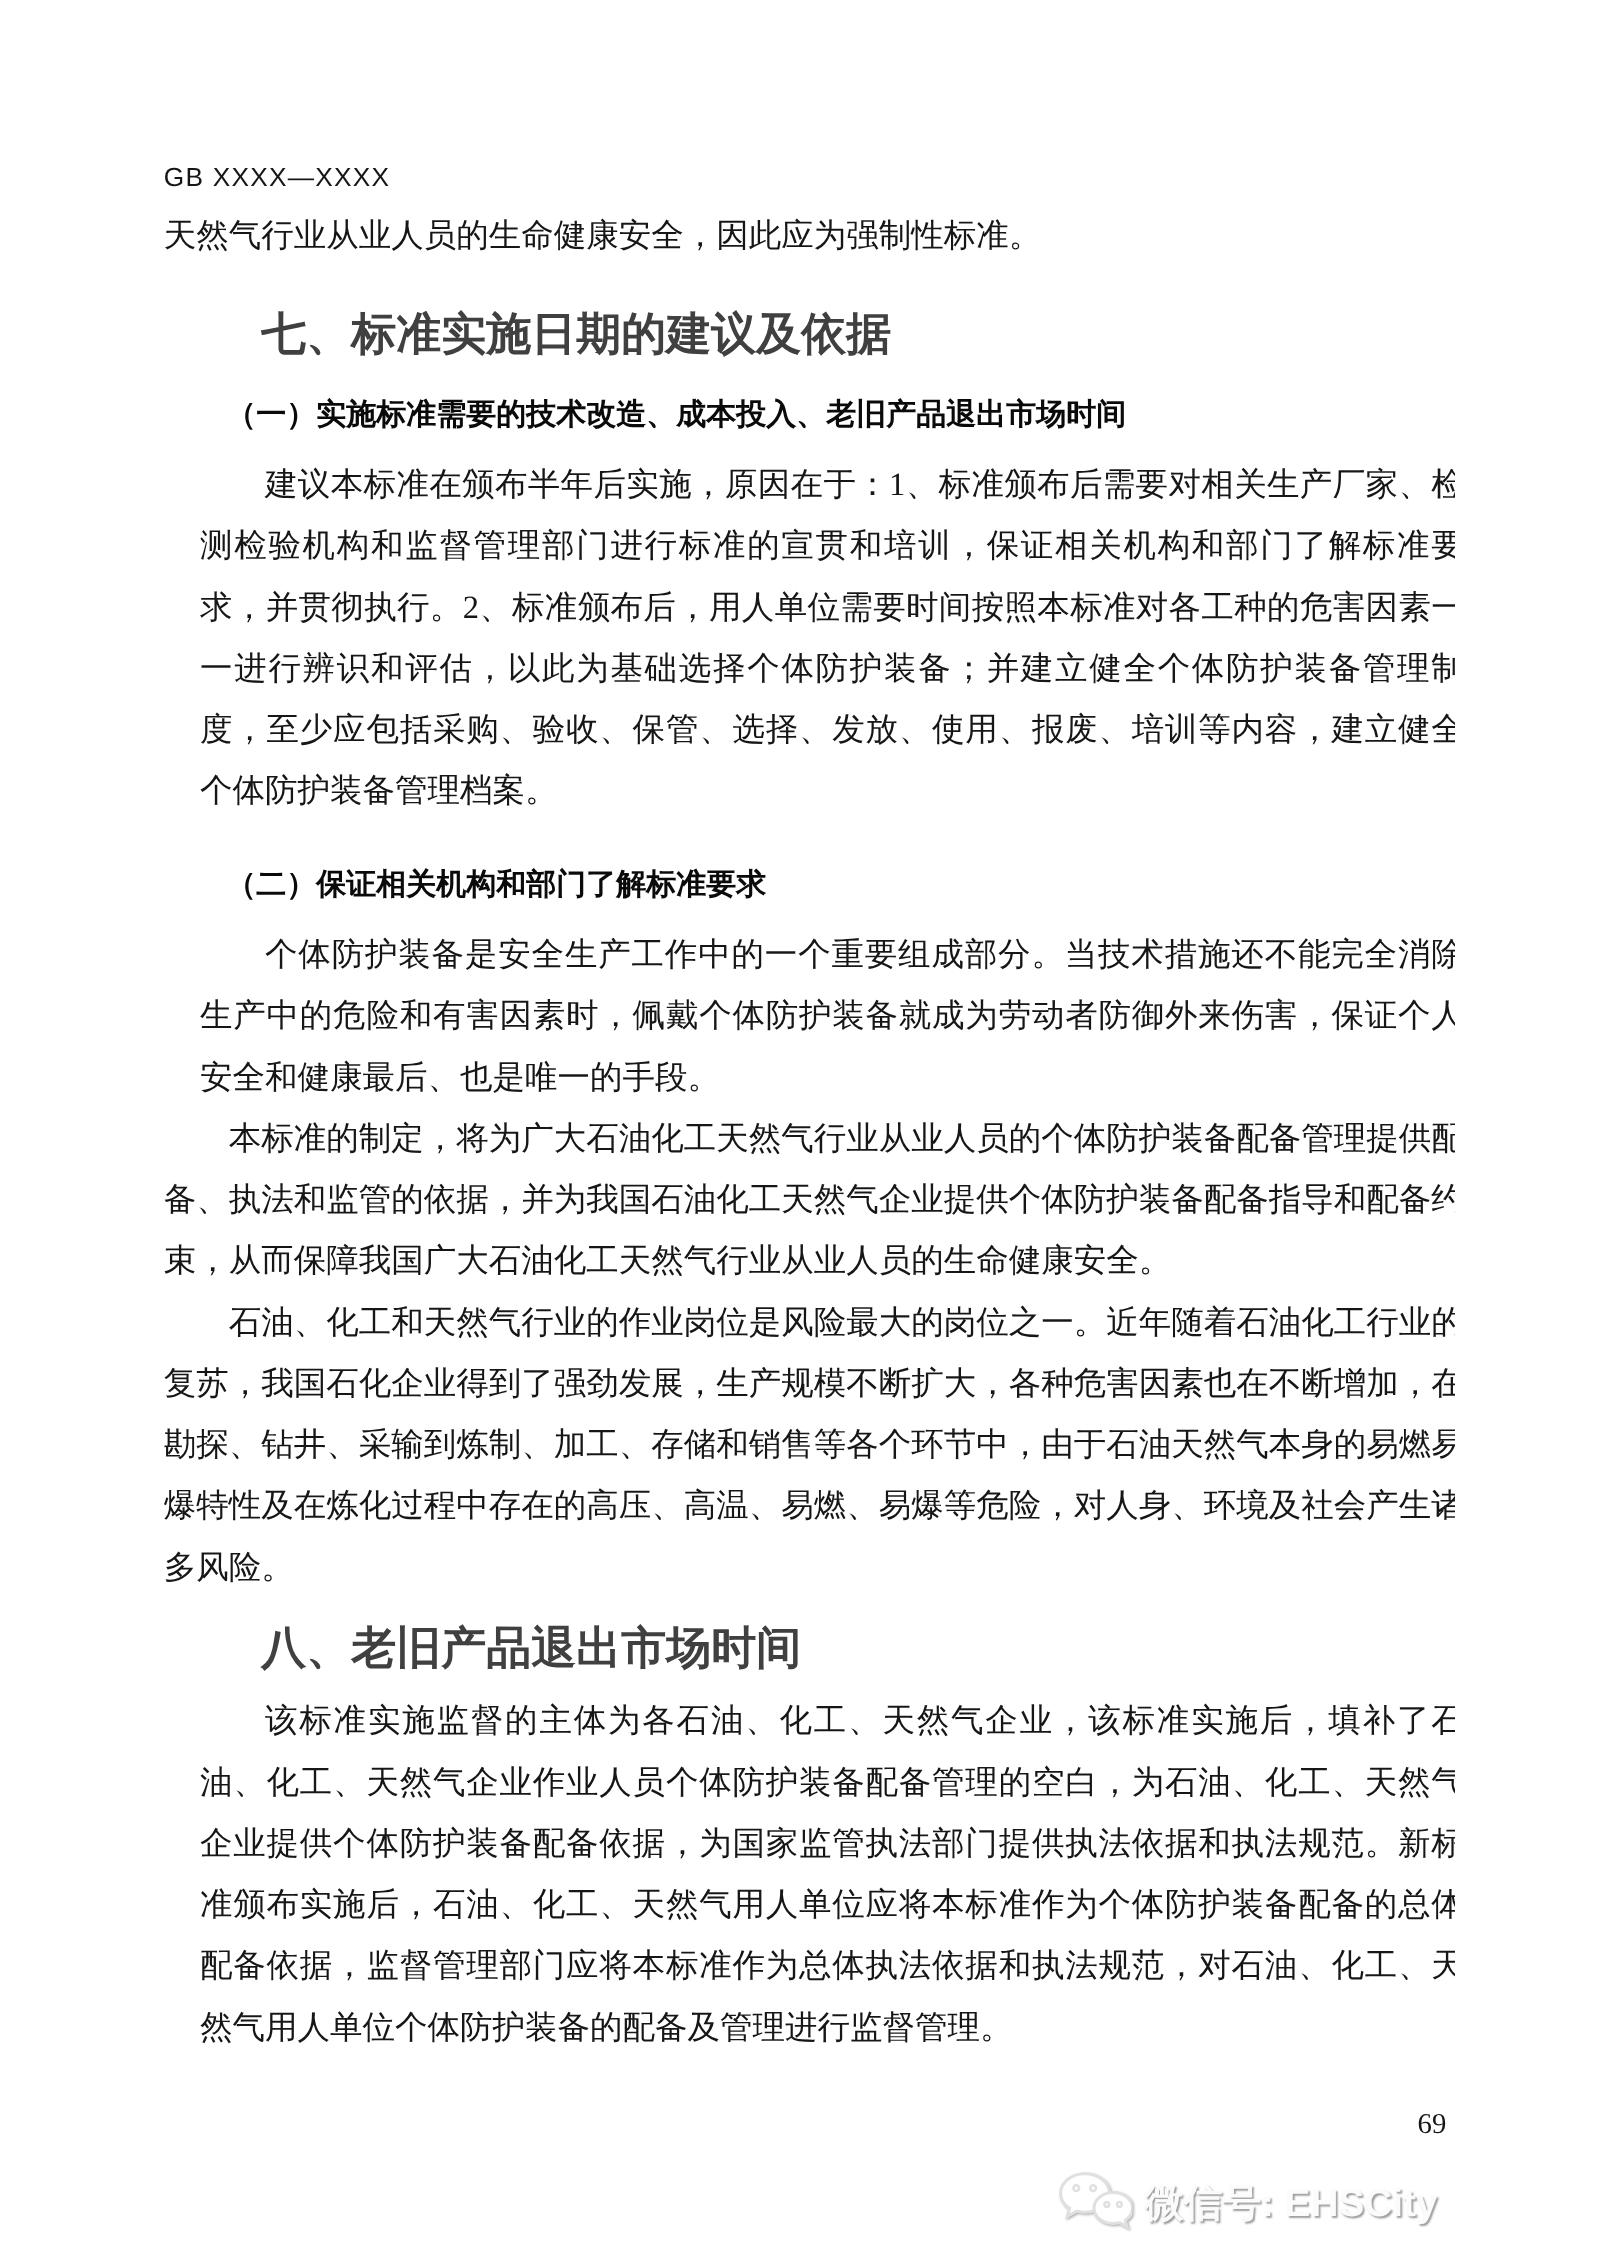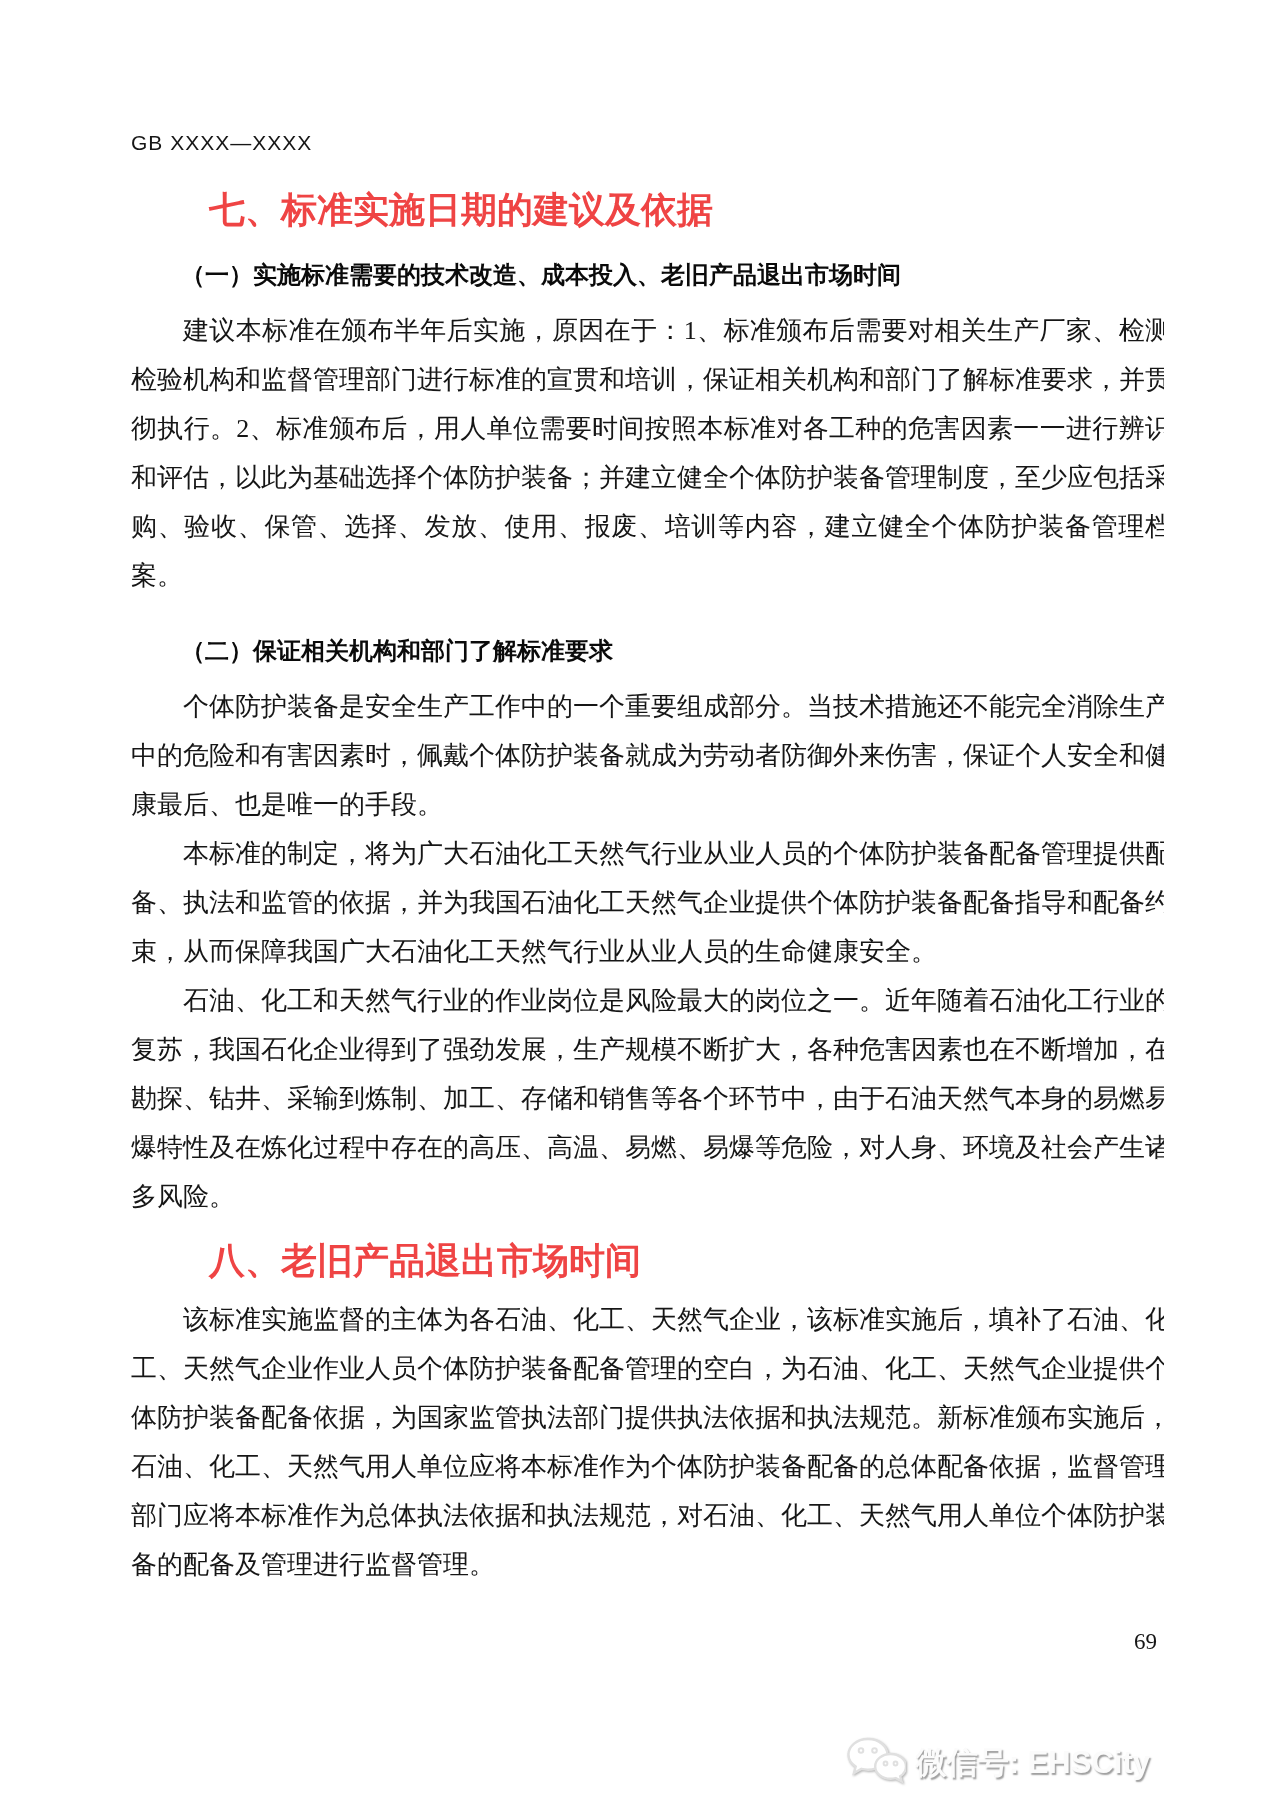--- a/index.html
+++ b/index.html
@@ -37,36 +37,36 @@
   }
   .intro-line { margin-top: 8px; }
   .para { text-indent: 2em; }
   .h1 {
     font-family: "Liberation Sans", "DejaVu Sans", sans-serif;
     font-weight: bold;
     font-size: 36px;
     line-height: 52px;
     padding-left: 78px;
     margin: 0;
-    color: #ef4444;
+    color: #404040;
   }
   .h1-seven { margin-top: 28px; }
   .h1-eight { margin-top: 14px; }
   .h2 {
     font-family: "Liberation Sans", "DejaVu Sans", sans-serif;
     font-weight: bold;
     font-size: 24px;
     line-height: 46px;
     padding-left: 50px;
     margin: 0;
     color: #0a0a0a;
   }
   .h2-one { margin-top: 16px; }
   .h2-two { margin-top: 28px; }
-  .p-after-h { margin-top: 8px; }
+  .p-after-h { margin-top: 8px; margin-left: 29px; }
   .page-number {
     margin-top: 40px;
     font-size: 23px;
     line-height: 26px;
     text-align: right;
     padding-right: 14px;
     color: #161616;
   }
   .watermark {
     position: absolute;
@@ -90,20 +90,21 @@
   }
 </style>
 </head>
 <body>
 
 <div class="page">
   <div class="content">
 
     <div class="gb-header">GB XXXX—XXXX</div>
 
+    <p class="body-text intro-line">天然气行业从业人员的生命健康安全，因此应为强制性标准。</p>
 
     <h1 class="h1 h1-seven">七、标准实施日期的建议及依据</h1>
 
     <h2 class="h2 h2-one">（一）实施标准需要的技术改造、成本投入、老旧产品退出市场时间</h2>
 
     <p class="body-text para p-after-h">建议本标准在颁布半年后实施，原因在于：1、标准颁布后需要对相关生产厂家、检测检验机构和监督管理部门进行标准的宣贯和培训，保证相关机构和部门了解标准要求，并贯彻执行。2、标准颁布后，用人单位需要时间按照本标准对各工种的危害因素一一进行辨识和评估，以此为基础选择个体防护装备；并建立健全个体防护装备管理制度，至少应包括采购、验收、保管、选择、发放、使用、报废、培训等内容，建立健全个体防护装备管理档案。</p>
 
     <h2 class="h2 h2-two">（二）保证相关机构和部门了解标准要求</h2>
 
     <p class="body-text para p-after-h">个体防护装备是安全生产工作中的一个重要组成部分。当技术措施还不能完全消除生产中的危险和有害因素时，佩戴个体防护装备就成为劳动者防御外来伤害，保证个人安全和健康最后、也是唯一的手段。</p>

